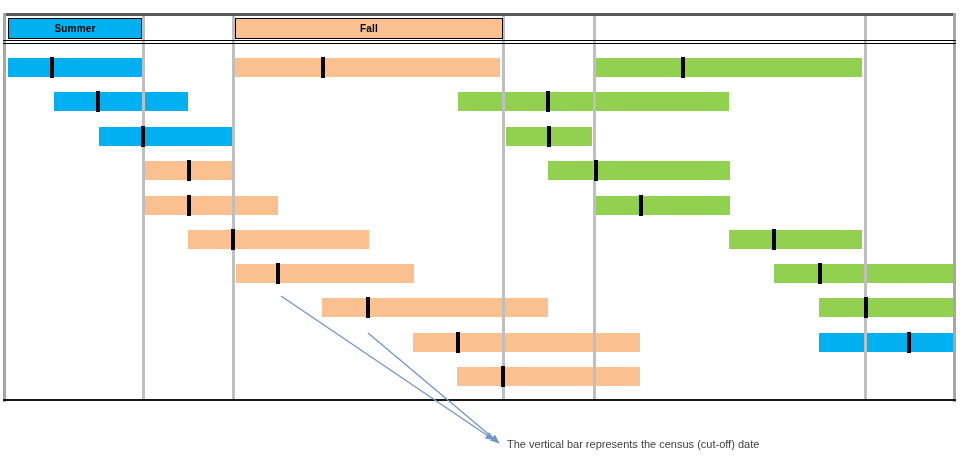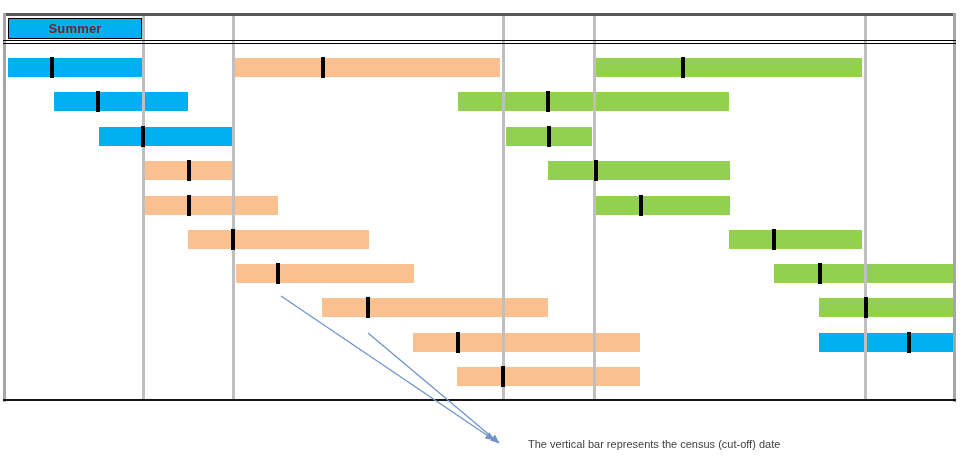--- a/index.html
+++ b/index.html
@@ -1,20 +1,20 @@
 <!DOCTYPE html>
 <html><head>
 <meta charset="utf-8">
 <style>
   html,body{margin:0;padding:0;background:#ffffff;}
   .stage{position:relative;width:965px;height:475px;background:#ffffff;overflow:hidden;
          font-family:"Liberation Sans", sans-serif;}
   .abs{position:absolute;}
   .hdr{position:absolute;display:flex;align-items:center;justify-content:center;
-       font-weight:bold;font-size:13px;color:#7f1d1d;border:1px solid #000;box-sizing:border-box;
+       font-weight:bold;font-size:10px;color:#000000;border:1px solid #000;box-sizing:border-box;
        letter-spacing:0.2px;}
   .note{position:absolute;font-size:11px;line-height:13px;}
   svg.overlay{position:absolute;left:0;top:0;pointer-events:none;}
 </style>
 </head>
 <body>
 
 <div class="stage">
   <div class="abs" style="left: 8px; top: 58px; width: 134px; height: 19px; background: rgb(0, 176, 240);"></div>
     <div class="abs" style="left: 235px; top: 58px; width: 265px; height: 19px; background: rgb(250, 192, 144);"></div>
@@ -60,23 +60,24 @@
     <div class="abs" style="left: 864px; top: 297px; width: 4px; height: 21px; background: rgb(0, 0, 0);"></div>
     <div class="abs" style="left: 456px; top: 332px; width: 4px; height: 21px; background: rgb(0, 0, 0);"></div>
     <div class="abs" style="left: 907px; top: 332px; width: 4px; height: 21px; background: rgb(0, 0, 0);"></div>
     <div class="abs" style="left: 501px; top: 366px; width: 4px; height: 21px; background: rgb(0, 0, 0);"></div>
     <div class="abs" style="left: 3px; top: 13px; width: 953px; height: 3px; background: rgb(89, 89, 89);"></div>
     <div class="abs" style="left: 3px; top: 13px; width: 3px; height: 389px; background: rgb(166, 166, 166);"></div>
     <div class="abs" style="left: 953px; top: 13px; width: 3px; height: 389px; background: rgb(166, 166, 166);"></div>
     <div class="abs" style="left: 3px; top: 40px; width: 953px; height: 4px; border-top: 1px solid rgb(0, 0, 0); border-bottom: 1px solid rgb(0, 0, 0); box-sizing: border-box;"></div>
     <div class="abs" style="left: 3px; top: 399px; width: 953px; height: 2px; background: rgb(21, 21, 21);"></div>
     <div class="hdr" style="left: 8px; top: 18px; width: 134px; height: 21px; background: rgb(0, 176, 240);">Summer</div>
+    <div class="hdr" style="left: 235px; top: 18px; width: 268px; height: 21px; background: rgb(250, 192, 144);">Fall</div>
     <svg class="overlay" width="965" height="475">
     <defs>
       <marker id="ah" markerWidth="9" markerHeight="9" refX="6.5" refY="3" orient="auto">
         <path id="ah-path" d="M0,0 L7,3 L0,6 z" fill="#7195C8"></path>
       </marker>
     </defs>
   <line x1="281" y1="296" x2="494" y2="440" stroke="#7195C8" stroke-width="1.3" marker-end="url(#ah)"></line>
       <line x1="368" y1="333" x2="499" y2="443" stroke="#7195C8" stroke-width="1.3" marker-end="url(#ah)"></line>
     </svg>
-  <div class="note" style="left: 528px; top: 438px; color: rgb(63, 63, 63);">The vertical bar represents the census (cut-off) date</div>
+  <div class="note" style="left: 507px; top: 438px; color: rgb(63, 63, 63);">The vertical bar represents the census (cut-off) date</div>
 </div>
 
 </body></html>

